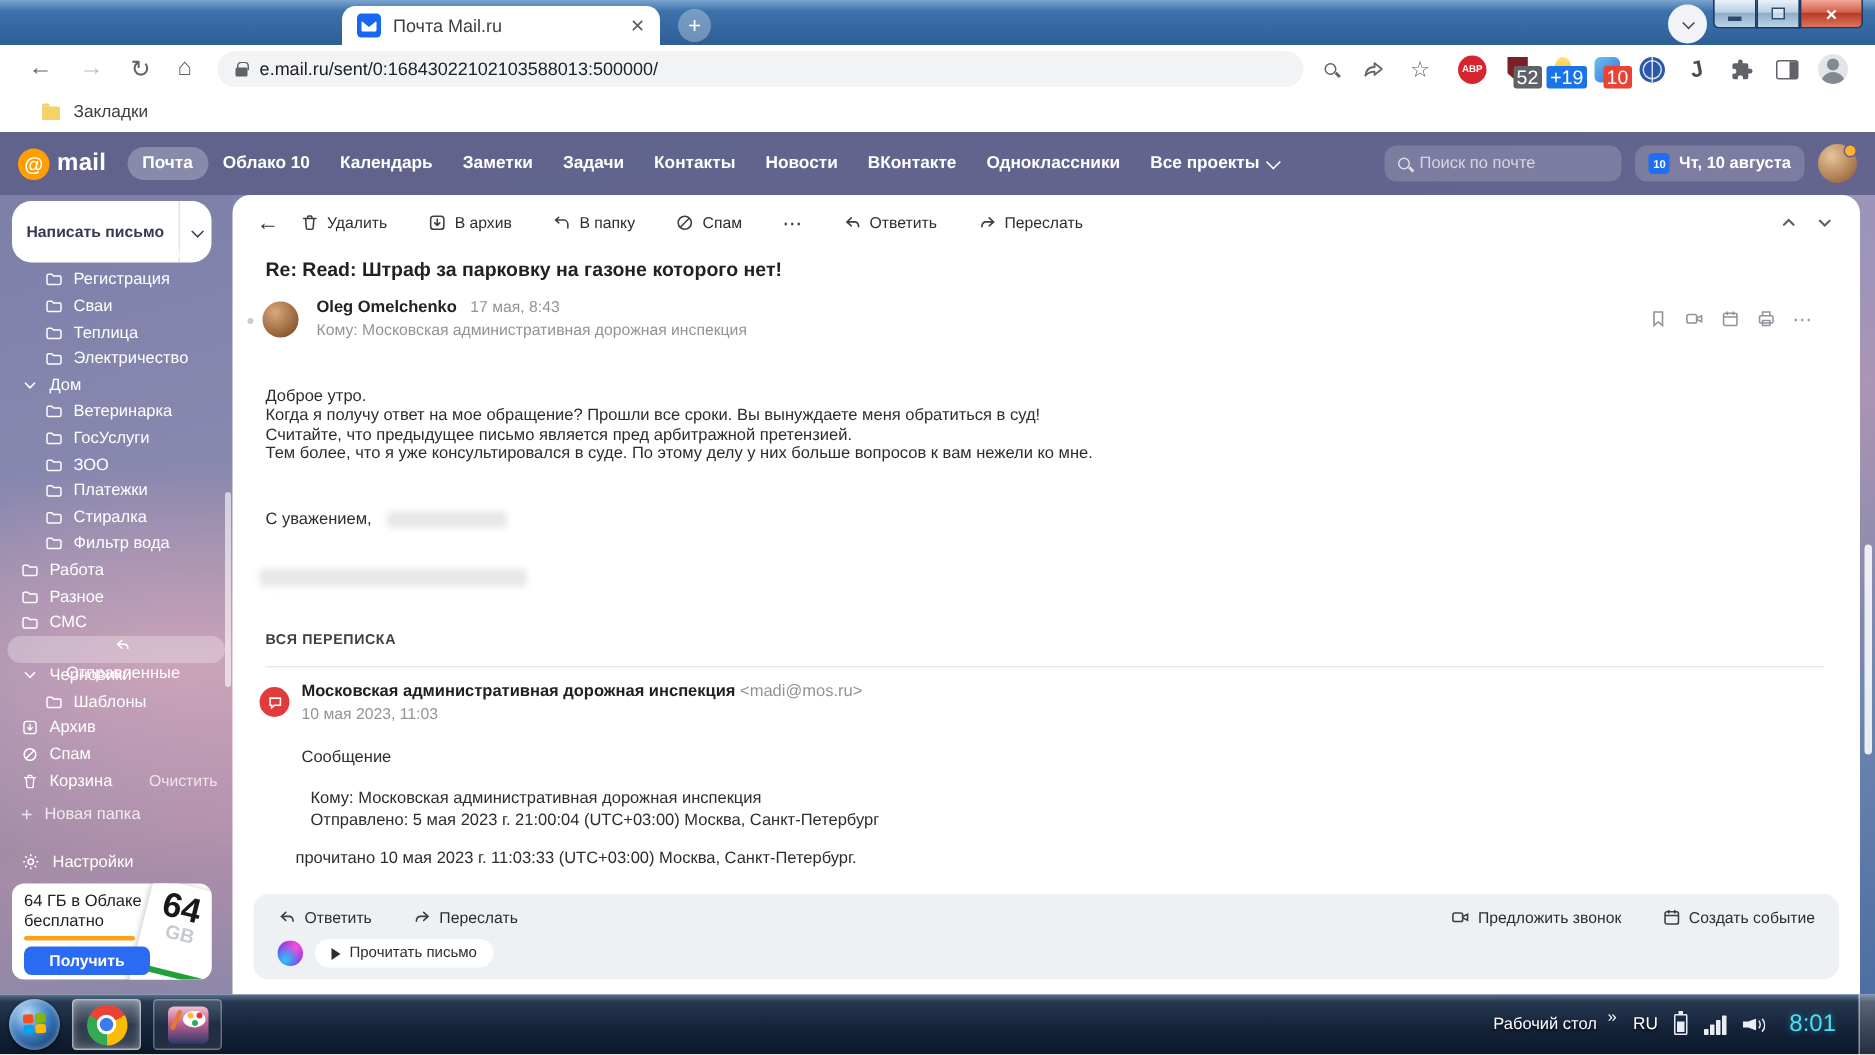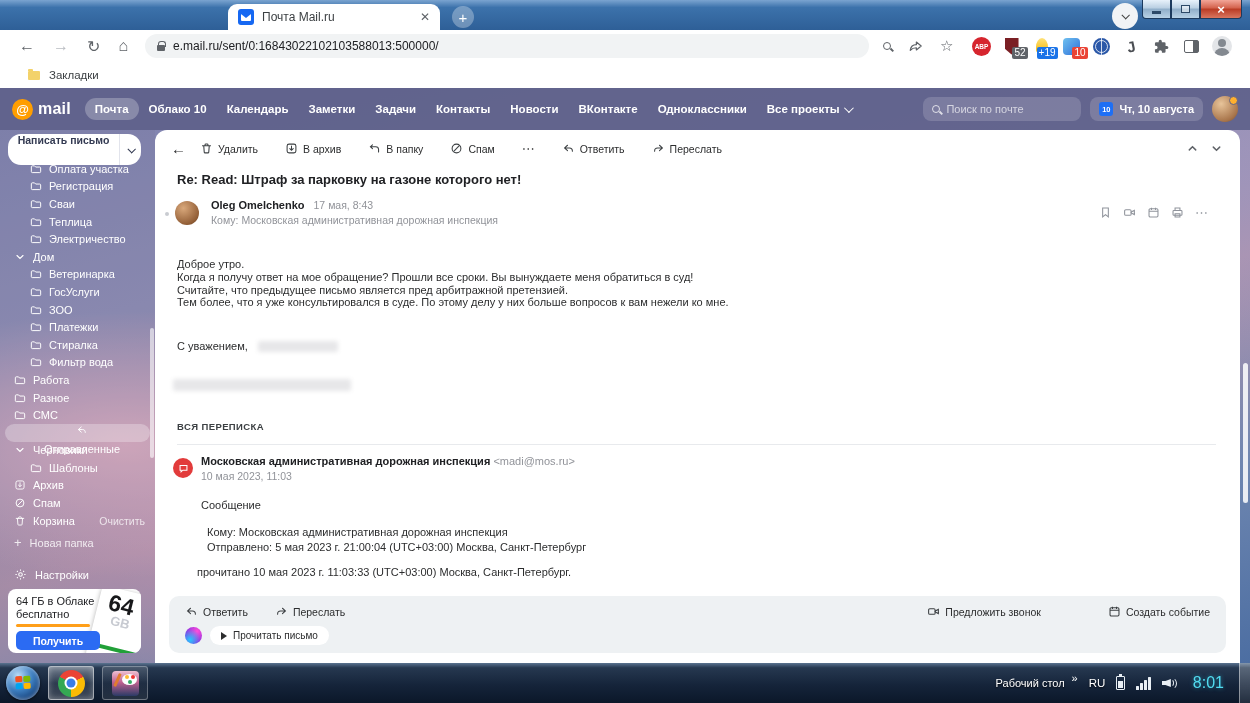--- a/index.html
+++ b/index.html
@@ -41,21 +41,21 @@
   .nt-ico.fwd { color:#b9bcc1; }
   .addr { height:24px; flex:none; width:724px; background:#f1f3f4; border-radius:13px; display:flex; align-items:center; padding:0 12px; margin-left:8px; }
   .lock { width:8px; height:6px; background:#5f6368; border-radius:1px; position:relative; margin-right:8px; margin-top:3px;}
   .lock::before { content:''; position:absolute; left:1px; top:-4px; width:6px; height:5px; border:1.4px solid #5f6368; border-bottom:none; border-radius:3px 3px 0 0; }
   .url { font-size:12px; color:#202124; }
   .mag { width:8px; height:8px; border:1.6px solid #5f6368; border-radius:50%; position:relative; }
   .mag::after { content:''; position:absolute; width:4px; height:1.6px; background:#5f6368; transform:rotate(45deg); right:-4px; bottom:-2px; }
   .addr-icons { display:flex; align-items:center; gap:17px; margin-left:14px; color:#5f6368; }
   .ext-row { display:flex; align-items:center; gap:10px; margin-left:18px; }
   .ext { position:relative; width:20px; height:20px; display:flex; align-items:center; justify-content:center; }
-  .badge { position:absolute; bottom:-3px; right:-6px; font-size:10px; color:#fff; padding:1px 2px; border-radius:2px; line-height:1; }
+  .badge { position:absolute; bottom:-3px; right:-6px; font-size:13px; color:#fff; padding:1px 2px; border-radius:2px; line-height:1; }
   .abp { width:19px; height:19px; border-radius:50%; background:#d6252e; color:#fff; font-size:6.5px; font-weight:bold; display:flex; align-items:center; justify-content:center; }
   .shield { width:14px; height:17px; background:#7a1f24; clip-path:polygon(0 0,100% 0,100% 65%,50% 100%,0 65%); }
   .flame { width:12px; height:16px; background:linear-gradient(#ffe27a,#f7b500); border-radius:6px 6px 6px 6px / 9px 9px 4px 4px; }
   .appic { width:17px; height:17px; border-radius:4px; background:linear-gradient(135deg,#6fc1f0,#2f6fd8); }
   .globe { width:17px; height:17px; border-radius:50%; background:#2b58a8; position:relative; overflow:hidden;}
   .globe::before{content:'';position:absolute;inset:2px;border:1px solid rgba(255,255,255,.8);border-radius:50%;}
   .globe::after{content:'';position:absolute;left:48%;top:0;bottom:0;width:1px;background:rgba(255,255,255,.8);}
   .joinj { font-size:15px; font-weight:bold; color:#4a4d52; transform:rotate(-12deg); }
   .panel-ic { width:15px; height:13px; border:1.6px solid #5f6368; border-radius:2px; position:relative; }
   .panel-ic::after{content:'';position:absolute;right:0;top:0;bottom:0;width:5px;background:#5f6368;}
@@ -94,21 +94,21 @@
   .search-input { background:transparent; border:none; outline:none; width:110px; font-size:11px; color:#fff; font-family:"Liberation Sans",sans-serif;}
   .search-input::placeholder { color:rgba(255,255,255,.68); }
   .date-pill { height:24px; background:rgba(255,255,255,.16); border-radius:8px; display:flex; align-items:center; padding:0 9px; gap:6px; color:#fff; font-size:11px; font-weight:bold; }
   .cal-ico { width:14px; height:14px; border-radius:3px; background:#1e6ff5; color:#fff; font-size:7.5px; font-weight:bold; display:flex; align-items:center; justify-content:center; }
   .header-avatar { width:26px; height:26px; border-radius:50%;
     background:radial-gradient(circle at 35% 30%, #e8c49a, #a8754b 70%, #6e4527); position:relative; }
   .header-avatar::after { content:''; position:absolute; right:0; top:0; width:7px; height:7px; border-radius:50%; background:#ffb02e; border:1.5px solid #5e618a; }
 
   
   .sidebar { position:absolute; left:0; top:42px; bottom:0; width:155px; background:rgba(118,120,154,.26); }
-  .compose { position:absolute; top:4px; left:8px; width:133px; height:31px; background:#fff; border-radius:13px; display:flex; overflow:hidden; }
+  .compose { position:absolute; top:4px; left:8px; width:133px; height:41px; background:#fff; border-radius:13px; display:flex; align-items:center; overflow:hidden; }
   .compose-label { flex:1; text-align:center; font-size:10.5px; font-weight:bold; color:#333a52; }
   .compose-split { width:22px; align-self:stretch; border-left:1px solid #e2e4ec; display:flex; align-items:center; justify-content:center; }
   .compose-split .chev-dn { border-color:#333a52; }
   .chev-dn { width:6px; height:6px; border-right:1.6px solid #fff; border-bottom:1.6px solid #fff; transform:rotate(45deg) translateY(-1px); }
   .folders { position:absolute; top:30px; left:0; right:0; }
   .f-row { height:17.6px; display:flex; align-items:center; gap:7px; padding-left:14px; color:#fff; font-size:11px; position:relative; }
   .f-row.lvl1 { padding-left:30px; }
   .f-row .fi { width:12px; height:12px; flex:none; display:flex; align-items:center; justify-content:center; }
   .f-row .fi svg { width:12px; height:12px; display:block; }
   .f-row.selected { background:rgba(255,255,255,.28); border-radius:12px; margin:0 5px; padding-left:9px;flex-direction:column; }
@@ -161,21 +161,21 @@
   .q-from { margin-left:28px; font-size:11px; font-weight:bold; color:#202124; }
   .q-email { font-weight:normal; color:#919399; }
   .q-date { margin:3px 0 0 28px; font-size:10.5px; color:#919399; }
   .q-label { margin:17px 0 0 28px; font-size:11px; color:#2c2d2e; }
   .q-lines { margin:14px 0 0 34px; font-size:11px; color:#2c2d2e; line-height:15px; }
   .q-read { margin:11px 0 0 24px; font-size:11px; color:#2c2d2e; }
   .footer-bar { position:absolute; left:14px; right:14px; bottom:10px; height:57px; background:#eef1f3; border-radius:10px; }
   .fb-row1 { display:flex; align-items:center; padding:9px 16px 0; font-size:10.5px; color:#2c2d2e; }
   .fb-item { display:flex; align-items:center; gap:5px; margin-right:27px; }
   .fb-item svg { width:13px; height:13px; }
-  .fb-right { margin-left:auto; display:flex;gap:40px; }
+  .fb-right { margin-left:auto; display:flex; }
   .fb-right .fb-item { margin-right:0; margin-left:27px; }
   .fb-row2 { display:flex; align-items:center; gap:8px; padding:8px 16px 0; }
   .ai-ball { width:17px; height:17px; border-radius:50%;
     background:radial-gradient(circle at 30% 75%, #27c8ff, rgba(39,200,255,0) 62%), radial-gradient(circle at 72% 25%, #ff4fd8, rgba(255,79,216,0) 65%), #8a2be2; }
   .read-pill { height:19px; background:#fff; border-radius:11px; display:flex; align-items:center; padding:0 11px; gap:6px; font-size:10px; color:#2c2d2e; }
   .play-tri { width:0; height:0; border-left:6px solid #2c2d2e; border-top:4px solid transparent; border-bottom:4px solid transparent; }
 
   
   .taskbar { position:absolute; left:0; right:0; bottom:0; height:40px;
     background:linear-gradient(#5a7390 0%, #263850 12%, #15243a 55%, #0b1729 100%); display:flex; align-items:center; }

